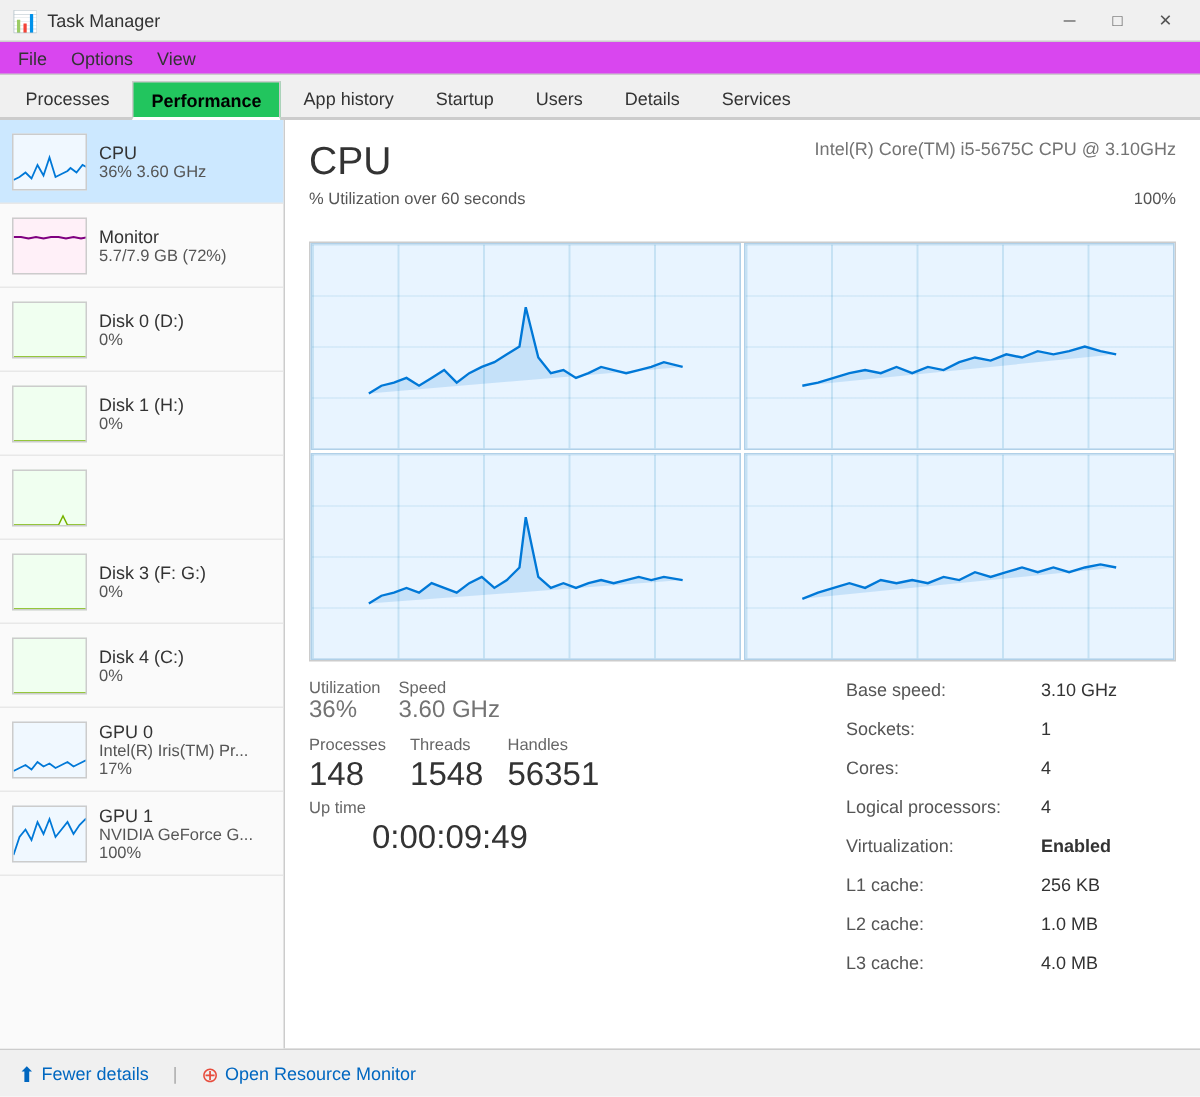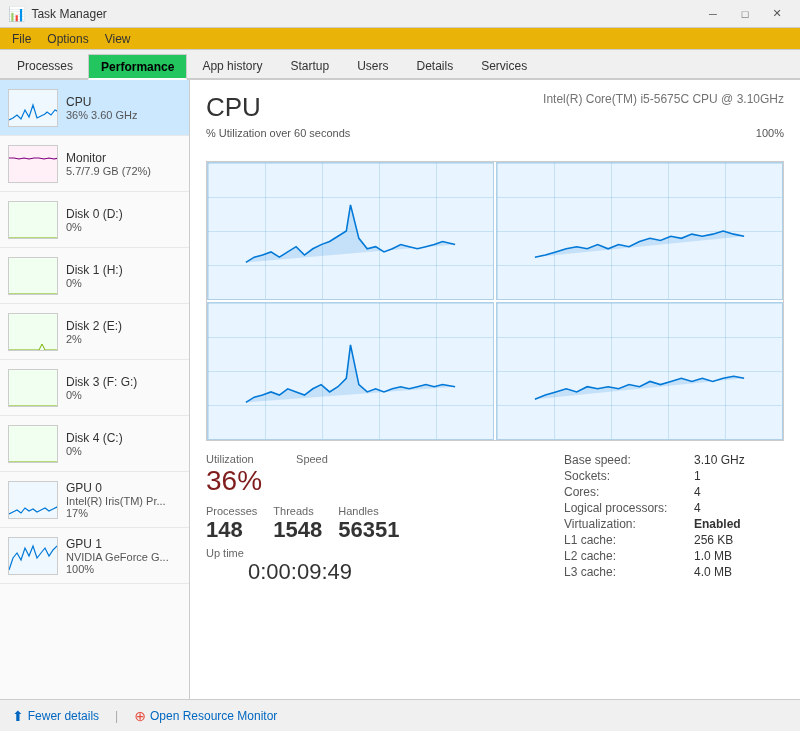--- a/index.html
+++ b/index.html
@@ -15,21 +15,21 @@
       border-bottom: 1px solid #ccc;
       justify-content: space-between;
     }
     .title-bar-left { display: flex; align-items: center; gap: 6px; }
     .title-bar-title { font-size: 12px; color: #333; }
     .title-bar-controls { display: flex; gap: 2px; }
     .tb-btn { width: 30px; height: 22px; border: none; background: transparent; cursor: pointer; font-size: 11px; color: #555; display: flex; align-items: center; justify-content: center; }
 
     
     .menu-bar {
-      background: #eab308;
+      background: #d946ef;
       height: 22px;
       display: flex;
       align-items: center;
       padding: 0 4px;
       border-bottom: 1px solid #ccc;
     }
     .menu-item { padding: 2px 8px; font-size: 12px; cursor: pointer; color: #333; }
 
     
     .tab-bar {
@@ -139,27 +139,27 @@
     }
     .graph-grid {
       position: absolute;
       top: 0; left: 0; right: 0; bottom: 0;
       background-image:
         linear-gradient(rgba(0,120,180,0.15) 1px, transparent 1px),
         linear-gradient(90deg, rgba(0,120,180,0.15) 1px, transparent 1px);
       background-size: 20% 25%;
     }
     .stat-label { font-size: 11px; color: #666; }
-    .stat-value { font-size: 28px; font-weight: 300; color: #7f1d1d; }
-    .stat-value-small { font-size: 22px; font-weight: 700; color: #333; }
+    .stat-value { font-size: 16px; font-weight: 300; color: #737373; }
+    .stat-value-small { font-size: 22px; font-weight: 400; color: #333; }
 
     .right-stats {
       display: grid;
       grid-template-columns: 130px 1fr;
-      row-gap: 2px;
+      row-gap: 12px;
       font-size: 12px;
     }
     .rs-label { color: #555; }
     .rs-value { color: #333; font-weight: 600; }
     .rs-value-normal { color: #333; font-weight: normal; }
 
     .stats-row {
       display: flex;
       gap: 0;
       margin-bottom: 8px;
@@ -273,24 +273,20 @@
         <div class="sidebar-sub">0%</div>
       </div>
     </div>
 
     <div class="sidebar-item">
       <div class="sidebar-thumb thumb-disk">
         <svg width="50" height="38" viewBox="0 0 50 38">
           <polyline points="0,36 30,36 33,30 36,36 50,36" fill="none" stroke="#77b300" stroke-width="1"></polyline>
         </svg>
       </div>
-      <div class="sidebar-info">
-        <div class="sidebar-name">Disk 2 (E:)</div>
-        <div class="sidebar-sub">2%</div>
-      </div>
     </div>
 
     <div class="sidebar-item">
       <div class="sidebar-thumb thumb-disk">
         <svg width="50" height="38" viewBox="0 0 50 38">
           <polyline points="0,36 50,36" fill="none" stroke="#77b300" stroke-width="1"></polyline>
         </svg>
       </div>
       <div class="sidebar-info">
         <div class="sidebar-name">Disk 3 (F: G:)</div>
@@ -377,27 +373,28 @@
         <div class="graph-grid"></div>
         <svg viewBox="0 0 200 130" style="position:absolute;top:0;left:0;width:100%;height:100%;">
           <polyline points="0,92 10,88 20,85 30,82 40,85 50,80 60,82 70,80 80,82 90,78 100,80 110,75 120,78 130,75 140,72 150,75 160,72 170,75 180,72 190,70 200,72" fill="rgba(0,120,215,0.15)" stroke="#0078d7" stroke-width="1.5"></polyline>
         </svg>
       </div>
     </div>
 
     <div class="stats-row">
       <div class="stats-left">
 
-        <div style="display:flex; gap:34px; margin-bottom:8px;">
+        <div style="display:flex; gap:12px; margin-bottom:8px;">
           <div>
             <div class="stat-label">Utilization</div>
             <div class="stat-value">36%</div>
           </div>
           <div>
             <div class="stat-label">Speed</div>
+            <div class="stat-value">3.60 GHz</div>
           </div>
         </div>
 
         <div style="display:flex; gap:16px; margin-bottom:4px;">
           <div>
             <div class="stat-label">Processes</div>
             <div class="stat-value-small">148</div>
           </div>
           <div>
             <div class="stat-label">Threads</div>

